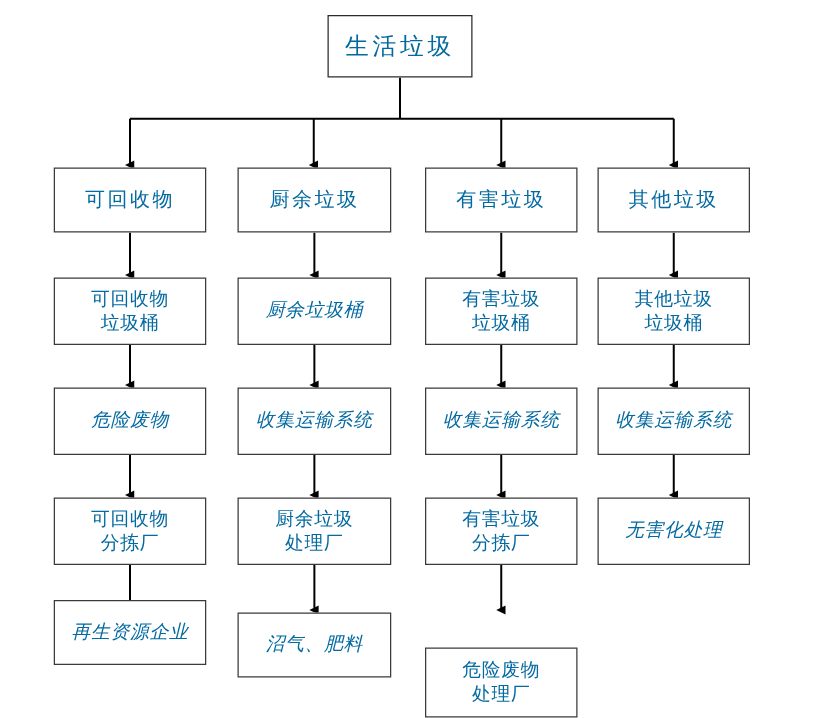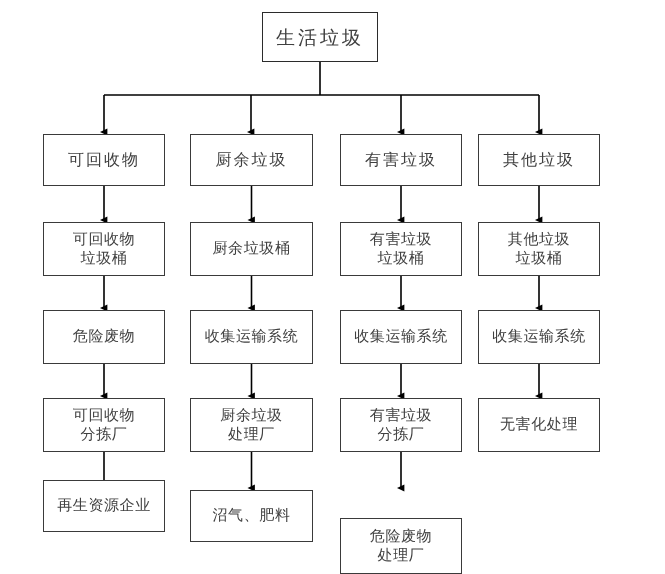--- a/index.html
+++ b/index.html
@@ -32,39 +32,40 @@
     position: absolute;
     box-sizing: border-box;
     border: 1px solid #3a3a3a;
     background: #ffffff;
     display: flex;
     align-items: center;
     justify-content: center;
     text-align: center;
     line-height: 1.28;
     letter-spacing: 0.5px;
-    color: #404040;
+    color: #0369a1;
   }
   .node .label {
     display: block;
     width: 100%;
     white-space: pre-line;
   }
   .node.root {
     font-size: 19px;
     letter-spacing: 3px;
     border-color: #2b2b2b;
   }
   .node.cat {
     font-size: 16px;
     letter-spacing: 2px;
   }
   .node.step {
     font-size: 15px;
     letter-spacing: 0.6px;
+    font-style: italic;
   }
   .node.two-line {
     font-size: 15px;
     letter-spacing: 0.6px;
   }
 </style>
 </head>
 <body>
 
 <div id="canvas">

